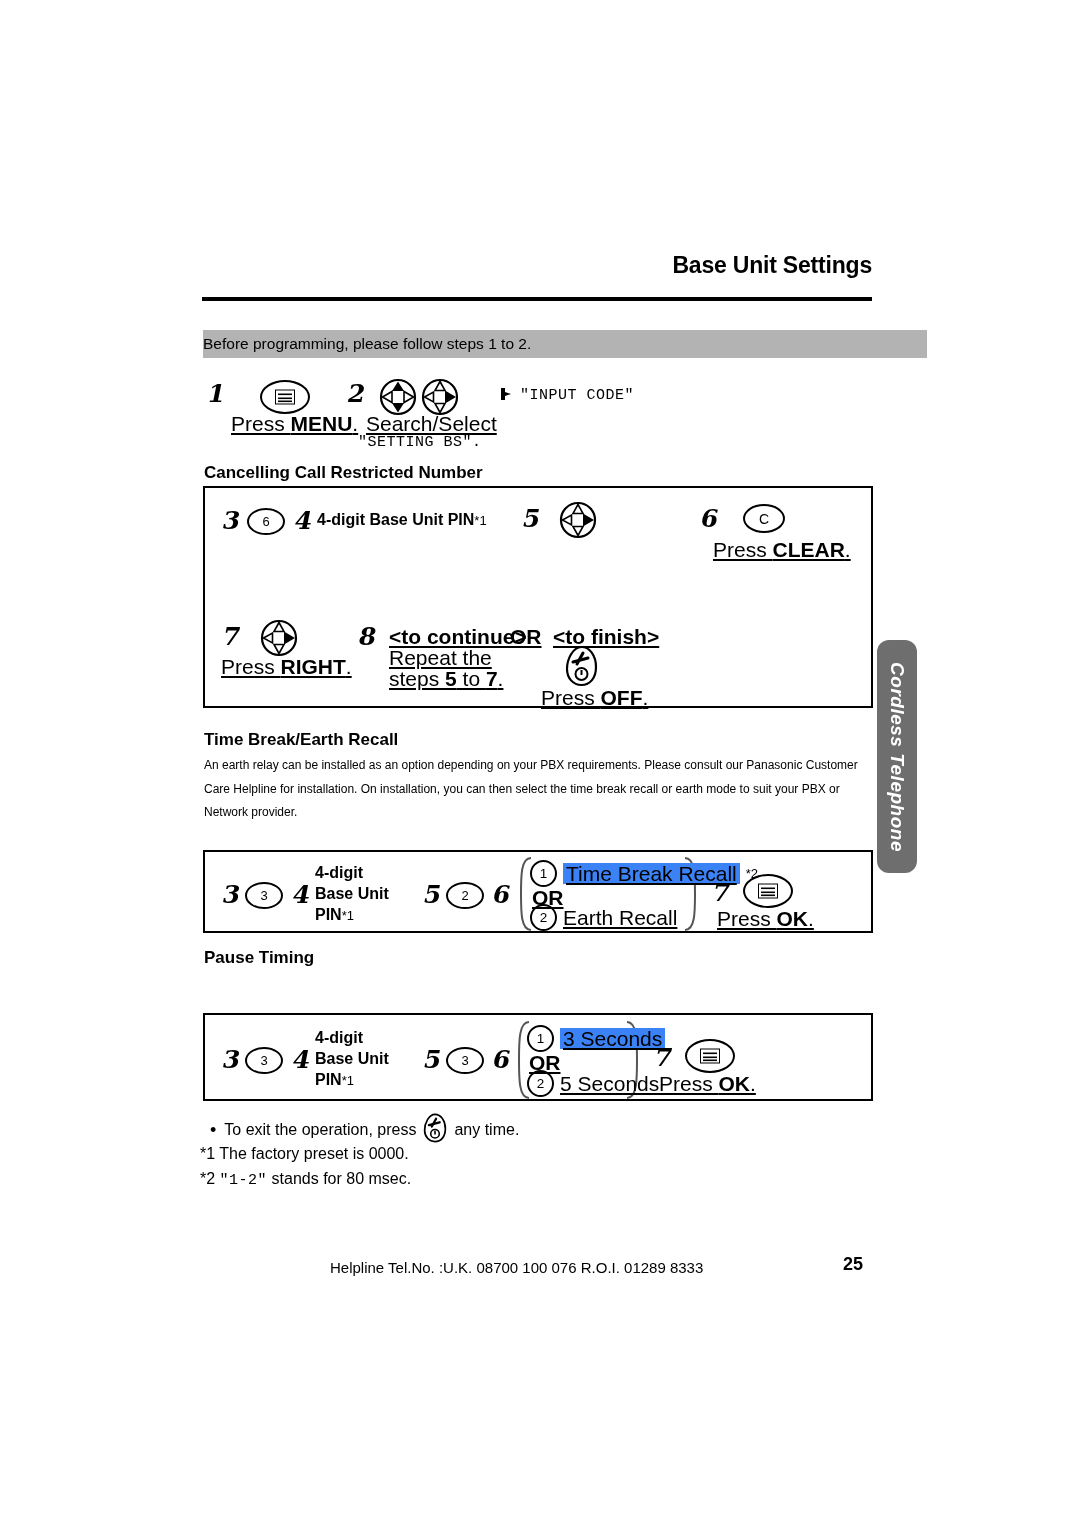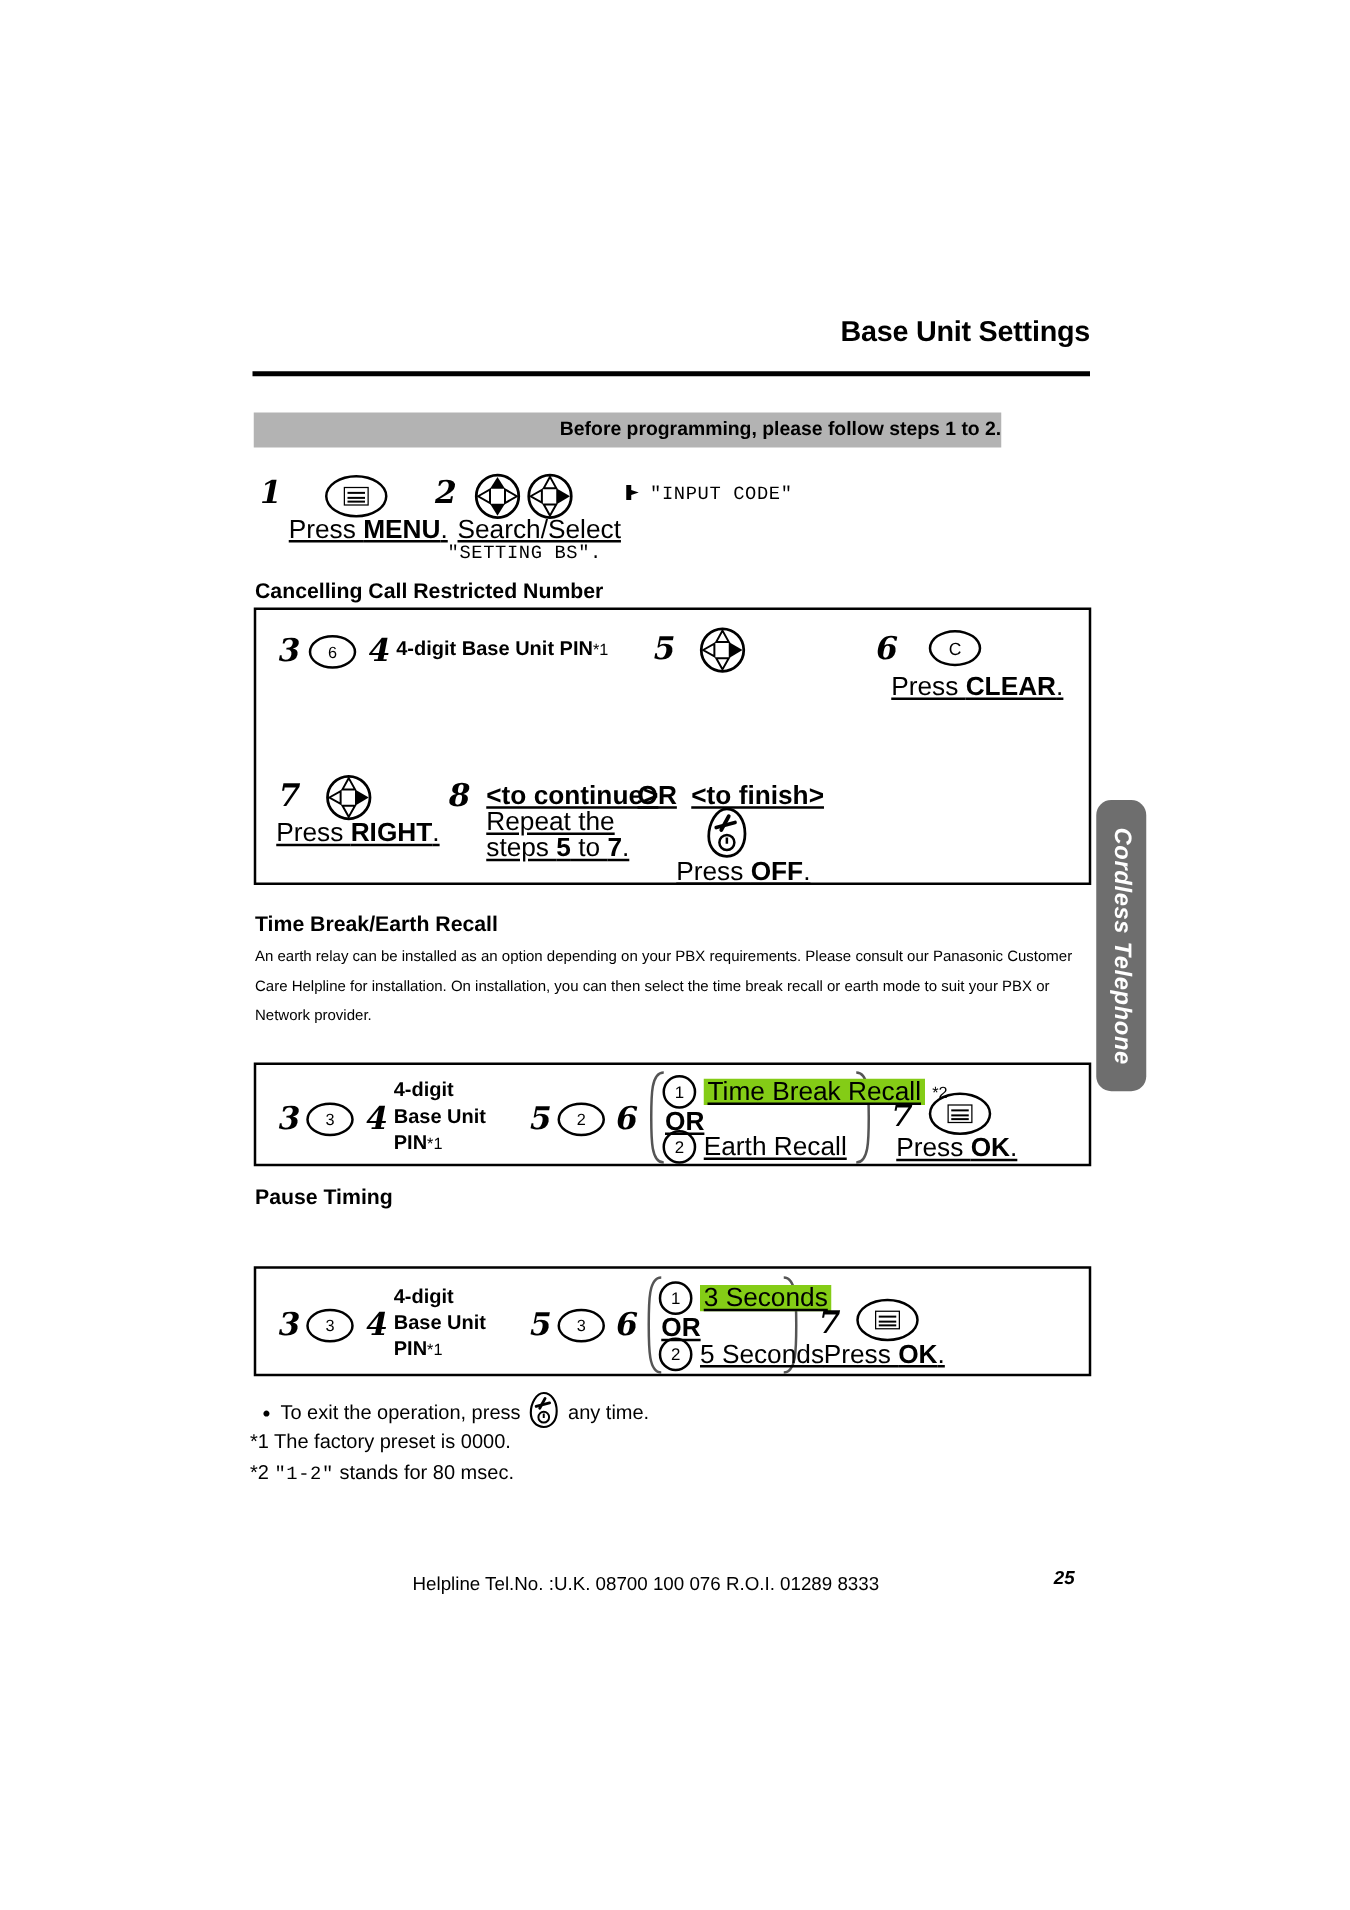--- a/index.html
+++ b/index.html
@@ -40,28 +40,28 @@
     width: 670px;
     height: 0;
     border-top: 4px solid #000;
   }
 
   
   .banner {
     position: absolute;
     left: 203px;
     top: 330px;
-    width: 598px;
+    width: 724px;
     height: 28px;
     background: #b3b3b3;
     display: flex;
     align-items: center;
-    justify-content: flex-end;
+    justify-content: flex-start;
     font-size: 15.5px;
-    font-weight: bold;
+    font-weight: normal;
   }
 
   
   .step-num {
     font-family: "DejaVu Serif", serif;
     font-style: italic;
     font-weight: bold;
     font-size: 25px;
     line-height: 1;
   }
@@ -137,21 +137,21 @@
 
   
   .procbox {
     position: absolute;
     border: 2px solid #000;
     box-sizing: border-box;
     background: #fff;
   }
 
   
-  .hl { background: #84cc16; padding: 1px 3px; }
+  .hl { background: #3b82f6; padding: 1px 3px; }
 
   
   .sidetab {
     position: absolute;
     left: 877px;
     top: 640px;
     width: 40px;
     height: 233px;
     background: #6e6e6e;
     border-radius: 12px;
@@ -173,23 +173,22 @@
   .footer-text {
     position: absolute;
     left: 330px;
     top: 1259px;
     font-size: 15px;
   }
   .footer-page {
     position: absolute;
     left: 843px;
     top: 1254px;
-    font-size: 15px;
+    font-size: 18px;
     font-weight: bold;
-    font-style: italic;
   }
 
   .section-head {
     position: absolute;
     font-size: 17px;
     font-weight: bold;
   }
   .para {
     position: absolute;
     font-size: 12px;

